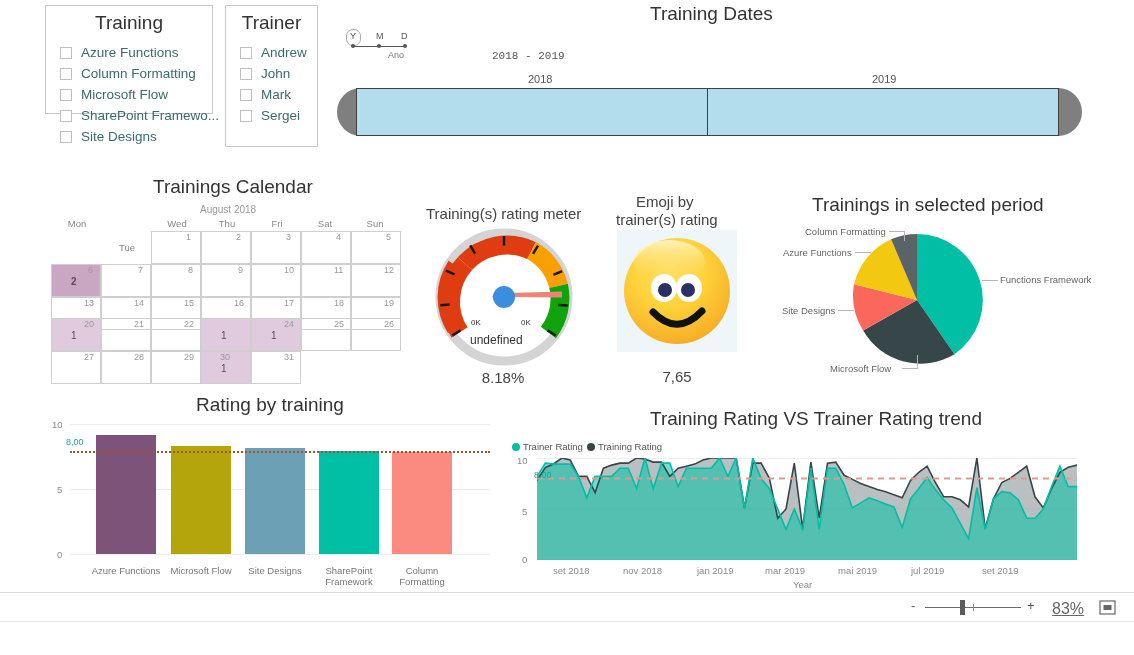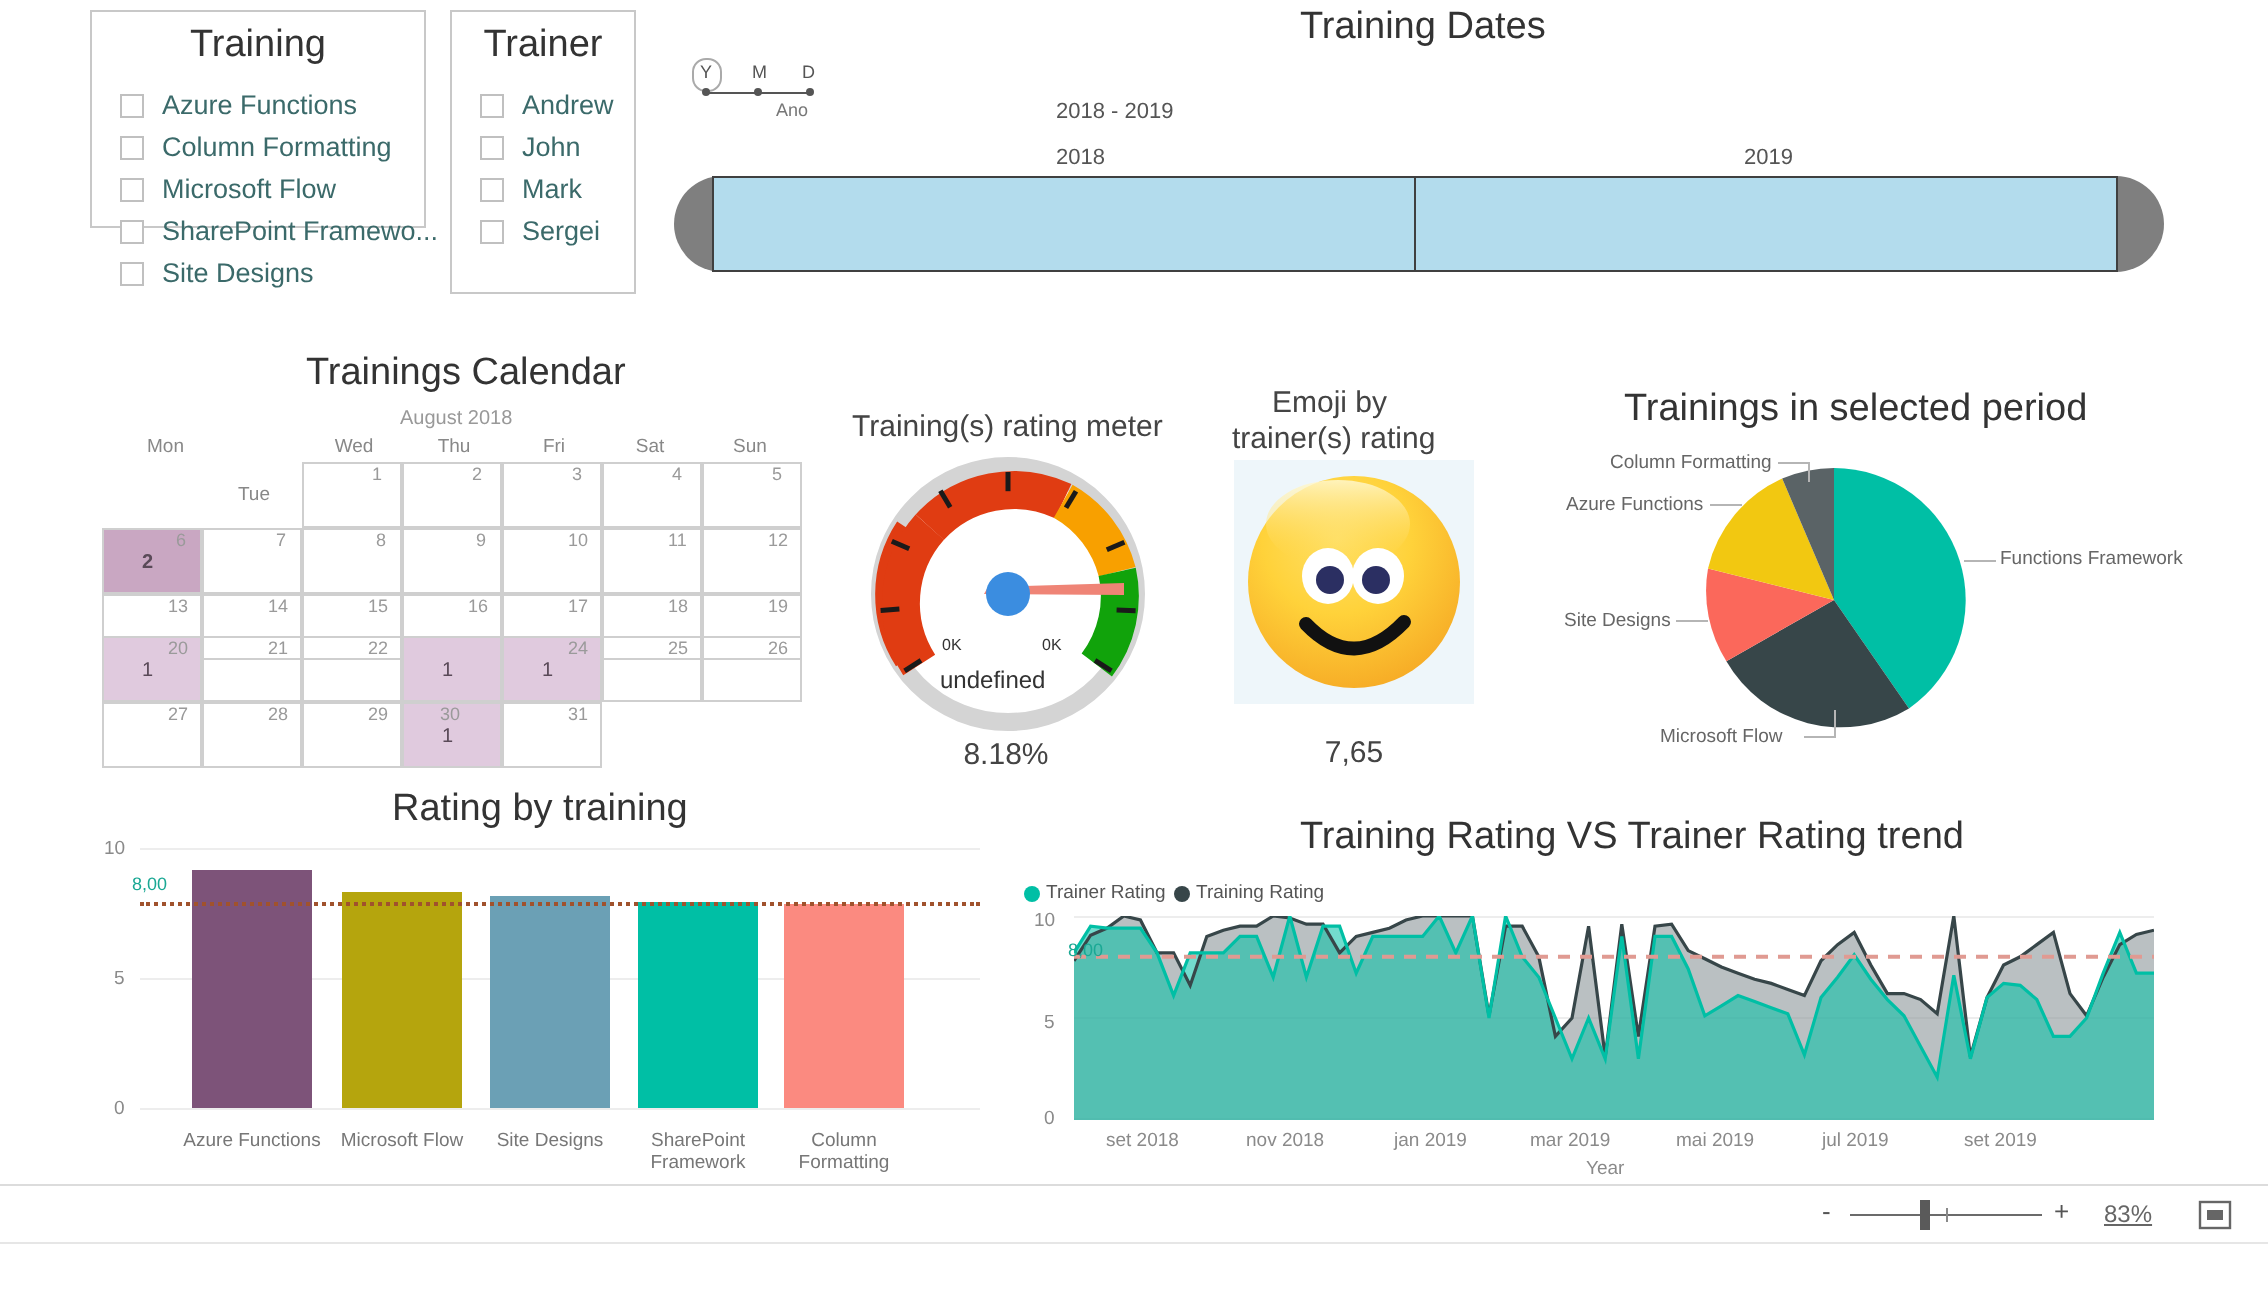--- a/index.html
+++ b/index.html
@@ -61,21 +61,21 @@
   .pielab { position:absolute; font-size:9.5px; color:#666; white-space:nowrap; }
   .leader { position:absolute; background:#b5b5b5; }
 
   
   .statusbar { position:absolute; left:0; top:592px; width:1134px; height:30px; background:#fff; border-top:1px solid #dcdcdc; border-bottom:1px solid #e6e6e6; }
   .footer { position:absolute; left:0; top:622px; width:1134px; height:33px; background:#fff; }
   .zoom-track { position:absolute; height:1px; background:#6b6b6b; }
   .zoom-thumb { position:absolute; width:5px; height:15px; background:#5a5a5a; }
   .zoom-tick { position:absolute; width:1px; height:7px; background:#8a8a8a; }
   .zoom-sym { position:absolute; font-size:13px; color:#555; }
-  .zoom-pct { position:absolute; font-size:12px; color:#666;text-decoration:underline; }
+  .zoom-pct { position:absolute; font-size:16px; color:#666;text-decoration:underline; }
 </style>
 </head>
 <body>
 
 <div class="canvas">
 
   <div class="slicer" style="left:45px;top:5px;width:168px;height:109px;">
     <div class="slicer-title">Training</div>
     <div class="slicer-list">
       <div class="slicer-item">
@@ -128,33 +128,33 @@
   <div class="gran-sel" style="left:346px;top:29px;"></div>
   <div class="gran" style="left:350px;top:31px;">Y</div>
   <div class="gran" style="left:376px;top:31px;">M</div>
   <div class="gran" style="left:401px;top:31px;">D</div>
   <div class="gran-line" style="left:353px;top:46px;width:52px;"></div>
   <div class="gran-dot" style="left:351px;top:44px;"></div>
   <div class="gran-dot" style="left:377px;top:44px;"></div>
   <div class="gran-dot" style="left:403px;top:44px;"></div>
   <div class="gran" style="left:388px;top:50px;color:#777;">Ano</div>
 
-  <div class="tl-range" style="left:528px;top:50px;">2018 - 2019</div>
+  <div class="tl-range" style="left:492px;top:50px;font-family:Liberation Mono, monospace;">2018 - 2019</div>
   <div class="tl-yr" style="left:528px;top:73px;">2018</div>
   <div class="tl-yr" style="left:872px;top:73px;">2019</div>
 
   <div class="tl-cap" style="left:337px;top:88px;width:40px;height:48px;border-radius:24px 0 0 24px;"></div>
   <div class="tl-cap" style="left:1042px;top:88px;width:40px;height:48px;border-radius:0 24px 24px 0;"></div>
   <div class="tl-cell" style="left:356px;top:88px;width:352px;height:48px;"></div>
   <div class="tl-cell" style="left:707px;top:88px;width:352px;height:48px;"></div>
 
   <div class="vtitle" style="left:153px;top:176px;">Trainings Calendar</div>
   <div class="cal-month" style="left:200px;top:204px;">August 2018</div>
 
-  <div class="cal-dow" style="left:42px;top:218px;width:50px;text-align:right;">Mon</div>
+  <div class="cal-dow" style="left:52px;top:218px;width:50px;">Mon</div>
   <div class="cal-dow" style="left:102px;top:218px;width:50px;margin-top:24px;">Tue</div>
   <div class="cal-dow" style="left:152px;top:218px;width:50px;">Wed</div>
   <div class="cal-dow" style="left:202px;top:218px;width:50px;">Thu</div>
   <div class="cal-dow" style="left:252px;top:218px;width:50px;">Fri</div>
   <div class="cal-dow" style="left:300px;top:218px;width:50px;">Sat</div>
   <div class="cal-dow" style="left:350px;top:218px;width:50px;">Sun</div>
 
   <div class="cal-cell" style="left:151px;top:231px;width:50px;height:33px;"></div>
   <div class="cal-day" style="left:186px;top:232px;">1</div>
   <div class="cal-cell" style="left:201px;top:231px;width:50px;height:33px;"></div>

